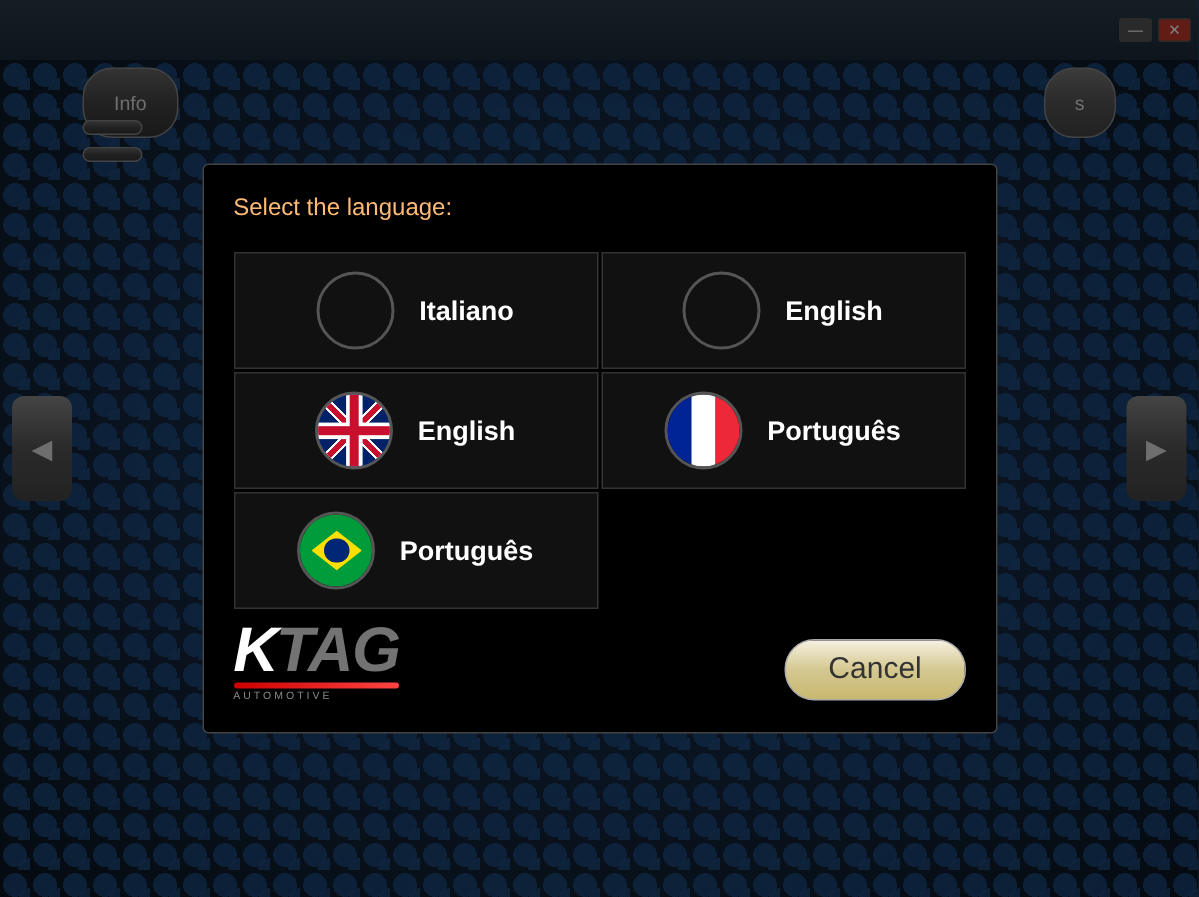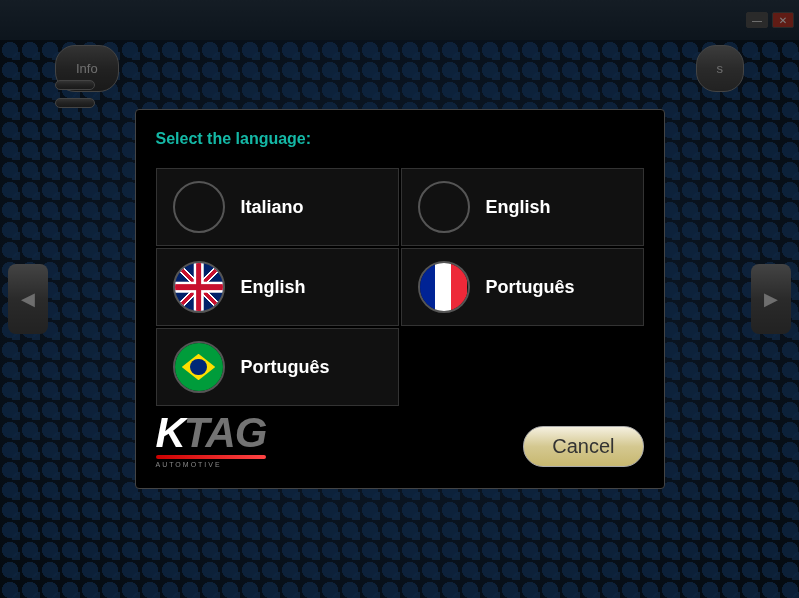--- a/index.html
+++ b/index.html
@@ -139,24 +139,24 @@
       background: #000;
       border: 1px solid #444;
       border-radius: 4px;
       padding: 20px;
       width: 530px;
       min-height: 380px;
       position: relative;
     }
 
     .dialog-title {
-      color: #14b8a6;
+      color: #fdba74;
       font-size: 16px;
       margin-bottom: 20px;
-      font-weight: bold;
+      font-weight: normal;
     }
 
     
     .lang-grid {
       display: grid;
       grid-template-columns: 1fr 1fr;
       gap: 2px;
       margin-bottom: 20px;
     }
 
@@ -165,20 +165,21 @@
       border: 1px solid #333;
       display: flex;
       align-items: center;
       gap: 16px;
       padding: 12px 16px;
       cursor: pointer;
       color: #fff;
       font-size: 18px;
       font-weight: bold;
       transition: background 0.1s;
+      justify-content: center;
     }
 
     .lang-btn.spanish-btn .lang-label {
       color: #d4a017;
     }
 
     .flag-circle {
       width: 52px;
       height: 52px;
       border-radius: 50%;

